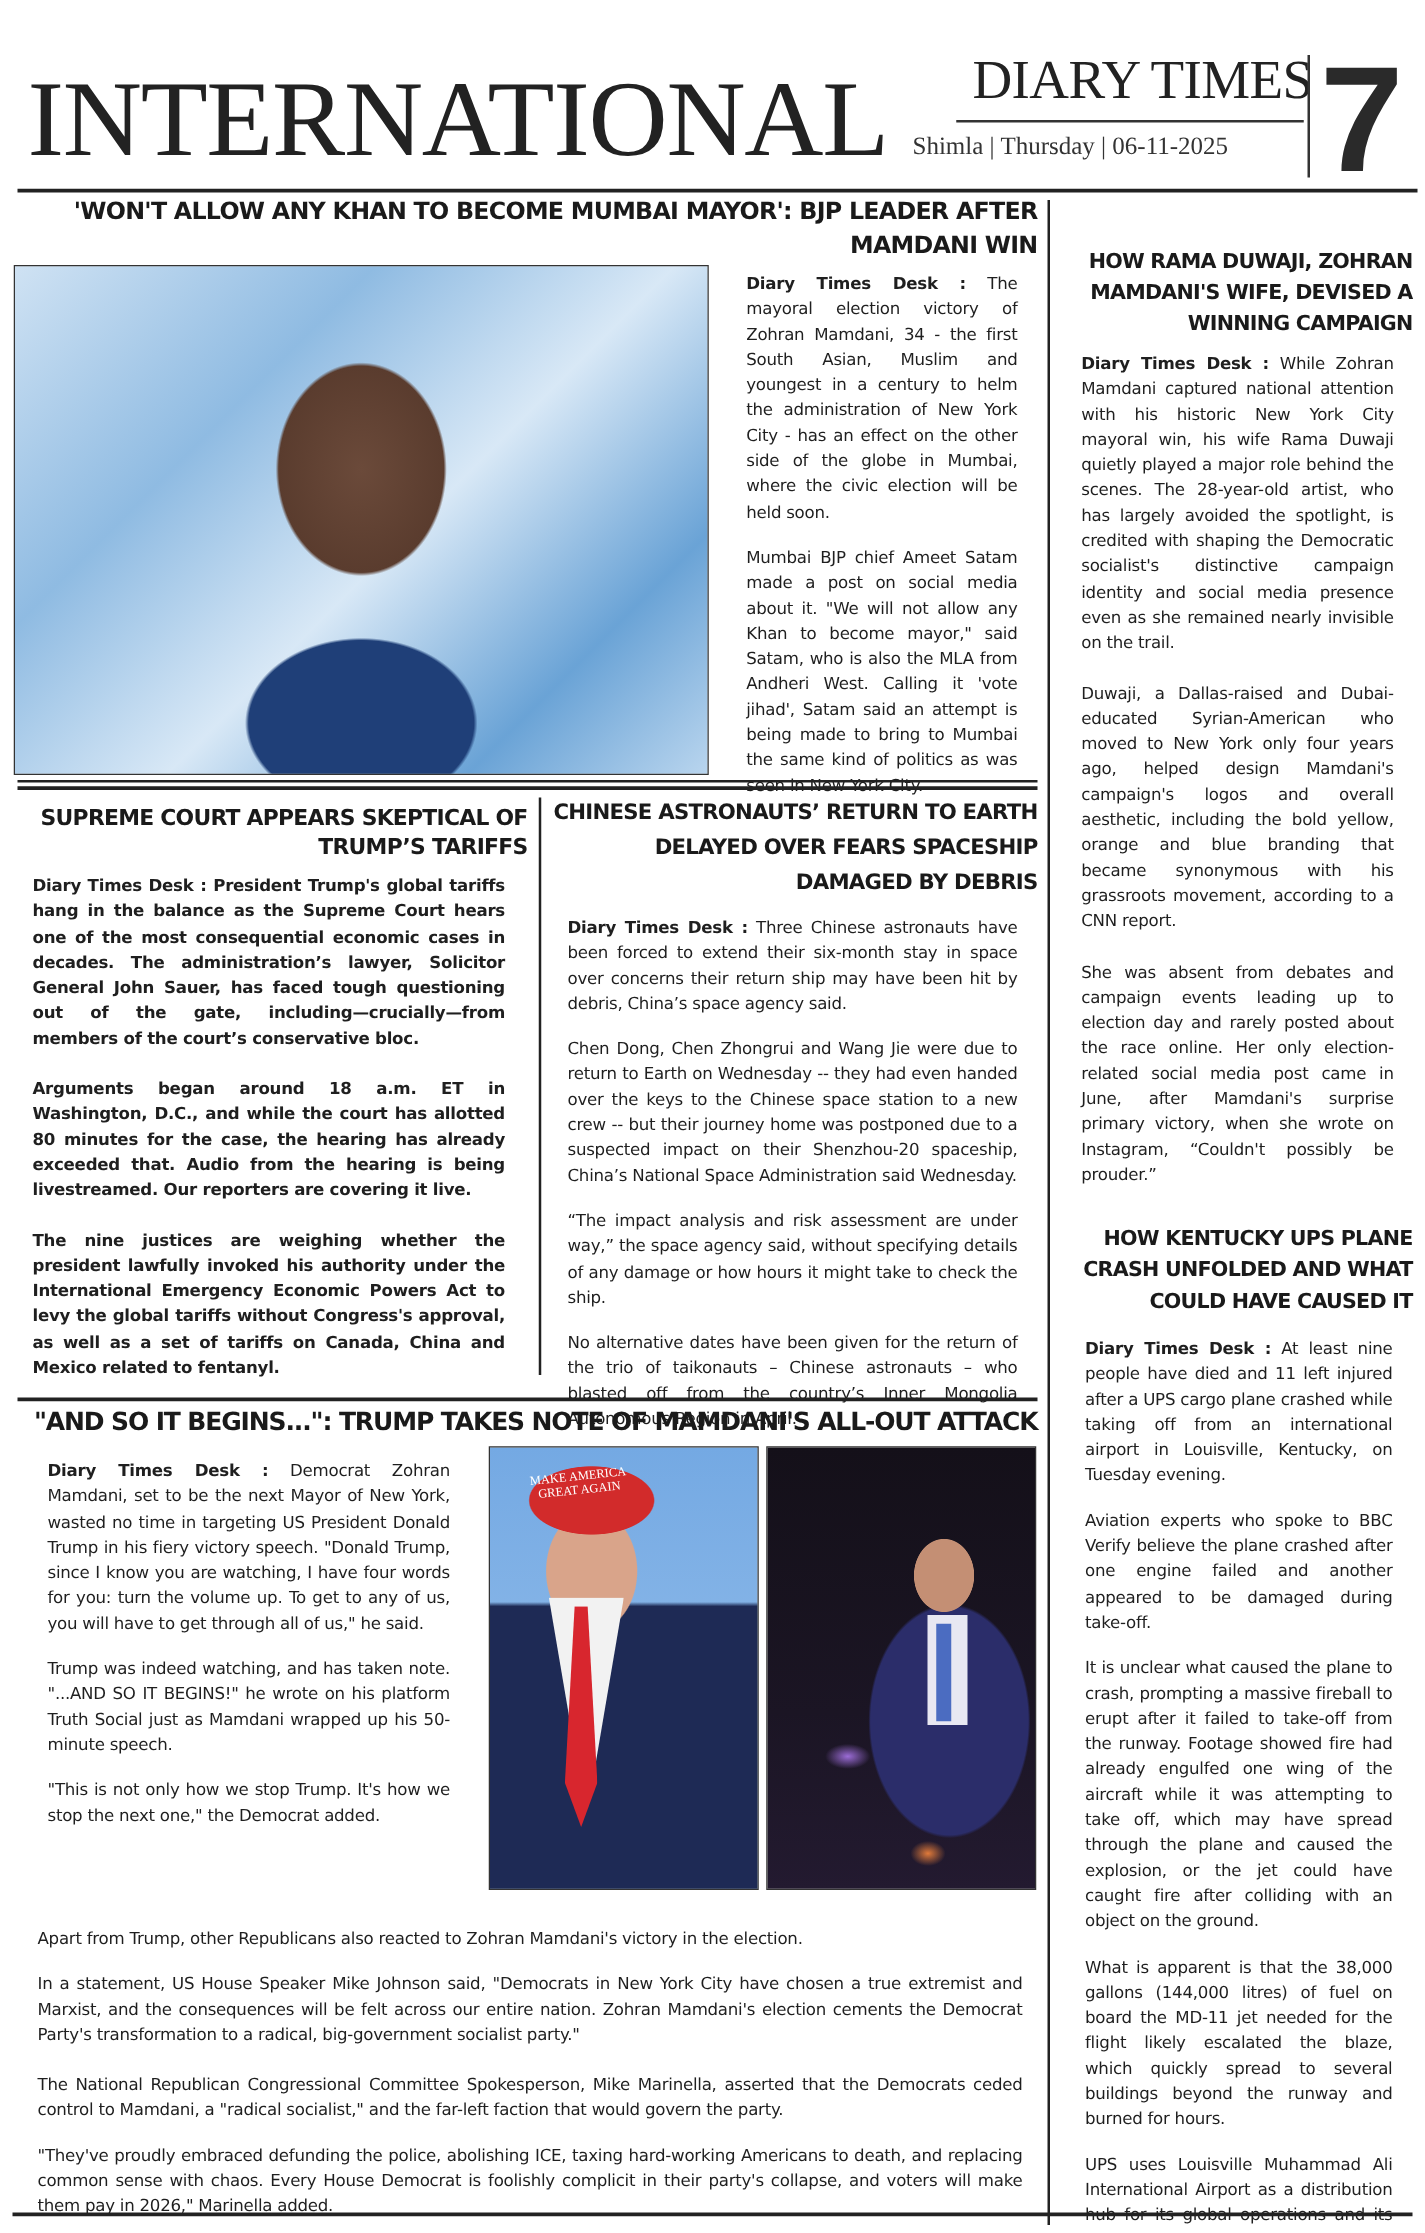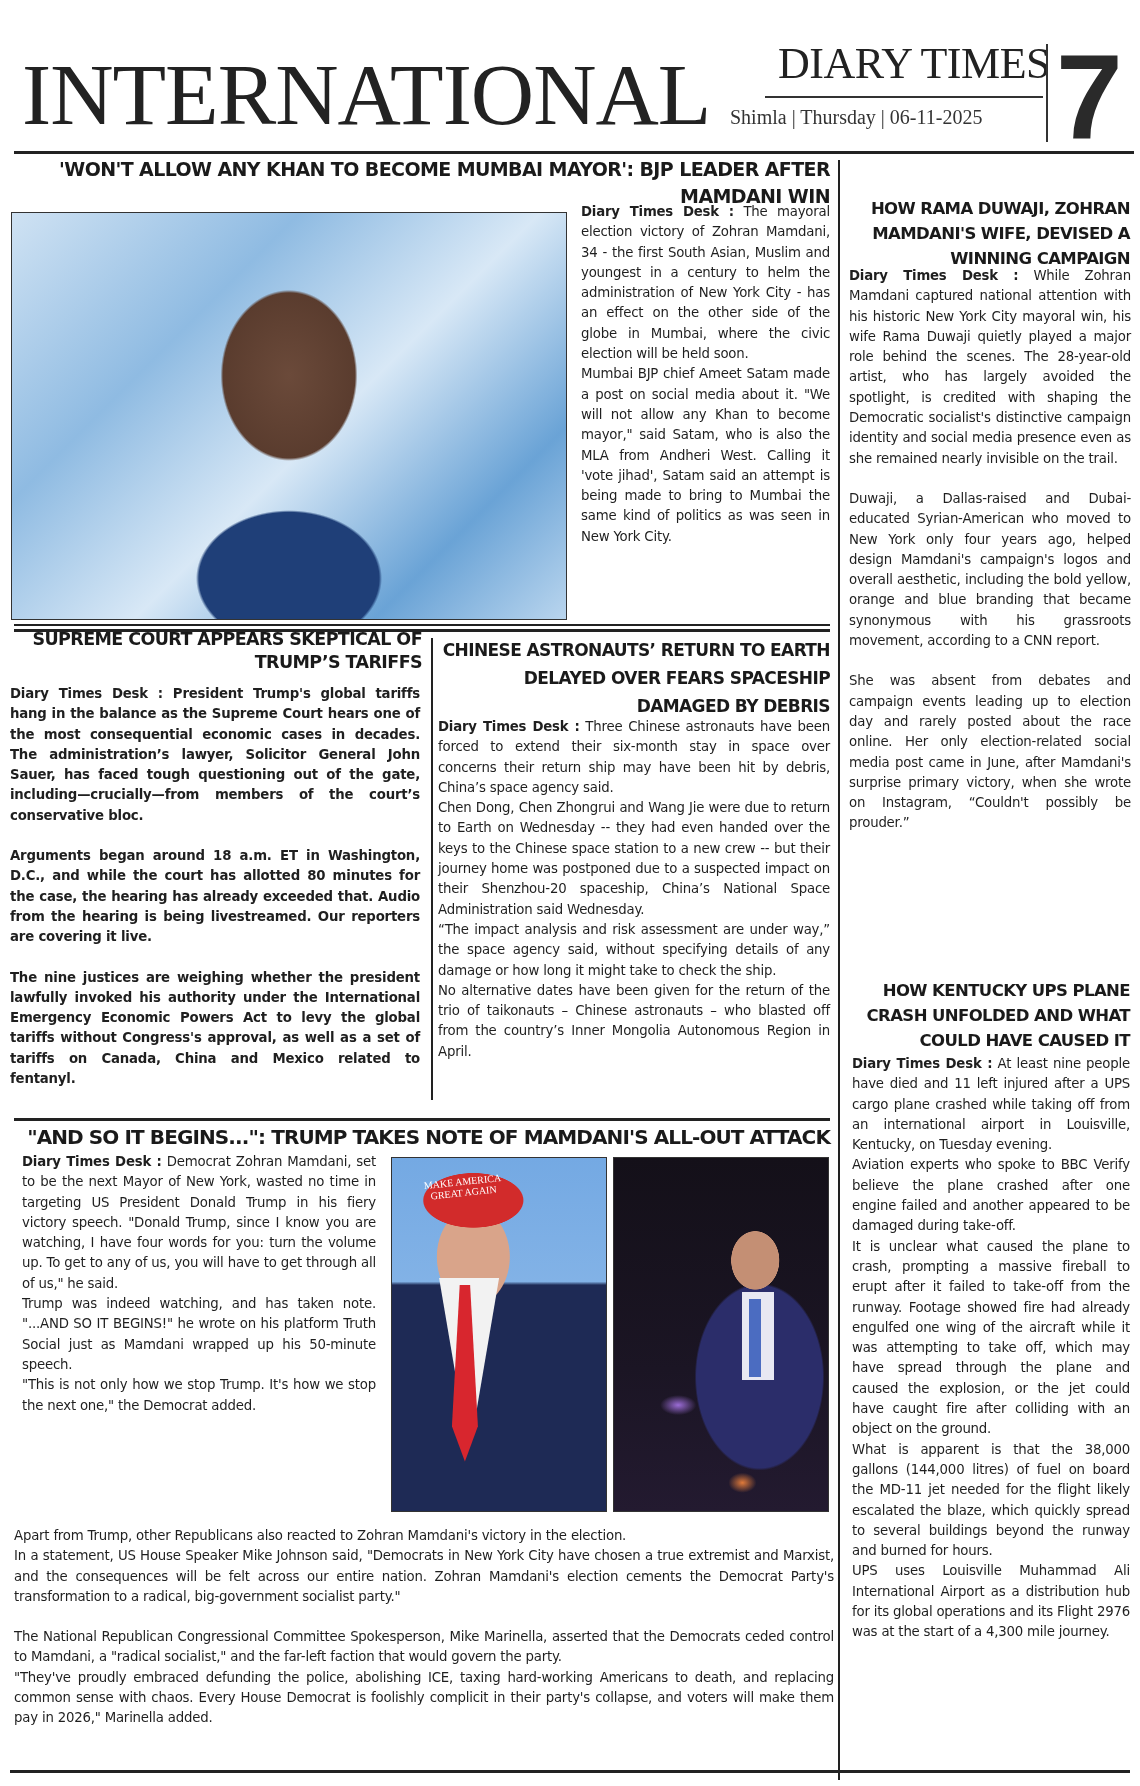--- a/index.html
+++ b/index.html
@@ -16,21 +16,21 @@
   .vrule-head { left: 1046px; top: 44px; width: 2px; height: 98px; background: #333; }
   .page-no { left: 1056px; top: 36px; font-family: "Liberation Sans", sans-serif; font-weight: 700; font-size: 120px; line-height: 1; color: #2a2a2a; }
   .top-rule { left: 14px; top: 151px; width: 1120px; height: 3px; background: #222; }
 
   
   .vline { background: #222; width: 2px; }
   .hline { background: #222; height: 2px; }
 
   .headline { font-family: "DejaVu Sans", sans-serif; font-weight: 700; text-align: right; color: #1a1a1a; letter-spacing: -0.6px; }
   .body-text { font-family: "DejaVu Sans", sans-serif; font-size: 13.3px; line-height: 20.3px; text-align: justify; color: #1f1f1f; letter-spacing: -0.2px; }
-  .body-text p { margin: 0; }
+  .body-text p { margin: 16px; }
   .body-text p.gap { margin-top: 20px; }
   .bold-body { font-weight: 700; }
   .desk { font-weight: 700; }
 
   
   .photo { overflow: hidden; border: 1px solid #333; }
   .photo-bjp { background:
       radial-gradient(ellipse 120px 150px at 50% 40%, #6b4a3a 0%, #5a3c2e 55%, transparent 57%),
       radial-gradient(ellipse 150px 110px at 50% 90%, #1f3f78 0%, #1f3f78 60%, transparent 62%),
       linear-gradient(135deg, #cfe2f3 0%, #8fbbe2 30%, #d8e8f6 55%, #6aa3d6 80%, #b9d5ee 100%); }
@@ -67,34 +67,34 @@
 <div class="abs headline" style="left:10px; top:156px; width:820px; font-size:19px; line-height:27px;">'WON'T ALLOW ANY KHAN TO BECOME MUMBAI MAYOR': BJP LEADER AFTER MAMDANI WIN</div>
 <div class="abs photo photo-bjp" style="left:11px; top:212px; width:556px; height:408px;"></div>
 <div class="abs body-text" style="left:581px; top:202px; width:249px;">
   <p><span class="desk">Diary Times Desk :</span> <span>The mayoral election victory of Zohran Mamdani, 34 - the first South Asian, Muslim and youngest in a century to helm the administration of New York City - has an effect on the other side of the globe in Mumbai, where the civic election will be held soon.</span></p>
   <p>Mumbai BJP chief Ameet Satam made a post on social media about it. "We will not allow any Khan to become mayor," said Satam, who is also the MLA from Andheri West. Calling it 'vote jihad', Satam said an attempt is being made to bring to Mumbai the same kind of politics as was seen in New York City.</p>
 </div>
 
 <div class="abs hline" style="left:14px; top:624px; width:816px;"></div>
 <div class="abs hline" style="left:14px; top:629px; width:816px; height:3px;"></div>
 
-<div class="abs headline" style="left:10px; top:628px; width:412px; font-size:17.5px; line-height:23px;">SUPREME COURT APPEARS SKEPTICAL OF TRUMP’S TARIFFS</div>
+<div class="abs headline" style="left:10px; top:644px; width:412px; font-size:17.5px; line-height:23px;">SUPREME COURT APPEARS SKEPTICAL OF TRUMP’S TARIFFS</div>
 <div class="abs body-text bold-body" style="left:10px; top:684px; width:410px;">
   <p><span class="desk">Diary Times Desk :</span> <span>President Trump's global tariffs hang in the balance as the Supreme Court hears one of the most consequential economic cases in decades. The administration’s lawyer, Solicitor General John Sauer, has faced tough questioning out of the gate, including—crucially—from members of the court’s conservative bloc.</span></p>
   <p class="gap">Arguments began around 18 a.m. ET in Washington, D.C., and while the court has allotted 80 minutes for the case, the hearing has already exceeded that. Audio from the hearing is being livestreamed. Our reporters are covering it live.</p>
   <p class="gap">The nine justices are weighing whether the president lawfully invoked his authority under the International Emergency Economic Powers Act to levy the global tariffs without Congress's approval, as well as a set of tariffs on Canada, China and Mexico related to fentanyl.</p>
 </div>
 
 <div class="abs vline" style="left:431px; top:638px; height:462px;"></div>
 
 <div class="abs headline" style="left:438px; top:636px; width:392px; font-size:17px; line-height:28px;">CHINESE ASTRONAUTS’ RETURN TO EARTH DELAYED OVER FEARS SPACESHIP DAMAGED BY DEBRIS</div>
 <div class="abs body-text" style="left:438px; top:717px; width:392px;">
   <p><span class="desk">Diary Times Desk :</span> <span>Three Chinese astronauts have been forced to extend their six-month stay in space over concerns their return ship may have been hit by debris, China’s space agency said.</span></p>
   <p>Chen Dong, Chen Zhongrui and Wang Jie were due to return to Earth on Wednesday -- they had even handed over the keys to the Chinese space station to a new crew -- but their journey home was postponed due to a suspected impact on their Shenzhou-20 spaceship, China’s National Space Administration said Wednesday.</p>
-  <p>“The impact analysis and risk assessment are under way,” the space agency said, without specifying details of any damage or how long it might take to check the ship.</p>
+  <p>“The impact analysis and risk assessment are under way,” the space agency said, without specifying details of any damage or how hours it might take to check the ship.</p>
   <p>No alternative dates have been given for the return of the trio of taikonauts – Chinese astronauts – who blasted off from the country’s Inner Mongolia Autonomous Region in April.</p>
 </div>
 
 <div class="abs hline" style="left:14px; top:1118px; width:816px; height:3px;"></div>
 
 <div class="abs headline" style="left:846px; top:162px; width:284px; font-size:16.5px; line-height:25px;margin-top:34px;">HOW RAMA DUWAJI, ZOHRAN MAMDANI'S WIFE, DEVISED A WINNING CAMPAIGN</div>
 <div class="abs body-text" style="left:849px; top:266px; width:282px;">
   <p><span class="desk">Diary Times Desk :</span> <span>While Zohran Mamdani captured national attention with his historic New York City mayoral win, his wife Rama Duwaji quietly played a major role behind the scenes. The 28-year-old artist, who has largely avoided the spotlight, is credited with shaping the Democratic socialist's distinctive campaign identity and social media presence even as she remained nearly invisible on the trail.</span></p>
   <p class="gap">Duwaji, a Dallas-raised and Dubai-educated Syrian-American who moved to New York only four years ago, helped design Mamdani's campaign's logos and overall aesthetic, including the bold yellow, orange and blue branding that became synonymous with his grassroots movement, according to a CNN report.</p>
   <p class="gap">She was absent from debates and campaign events leading up to election day and rarely posted about the race online. Her only election-related social media post came in June, after Mamdani's surprise primary victory, when she wrote on Instagram, “Couldn't possibly be prouder.”</p>

